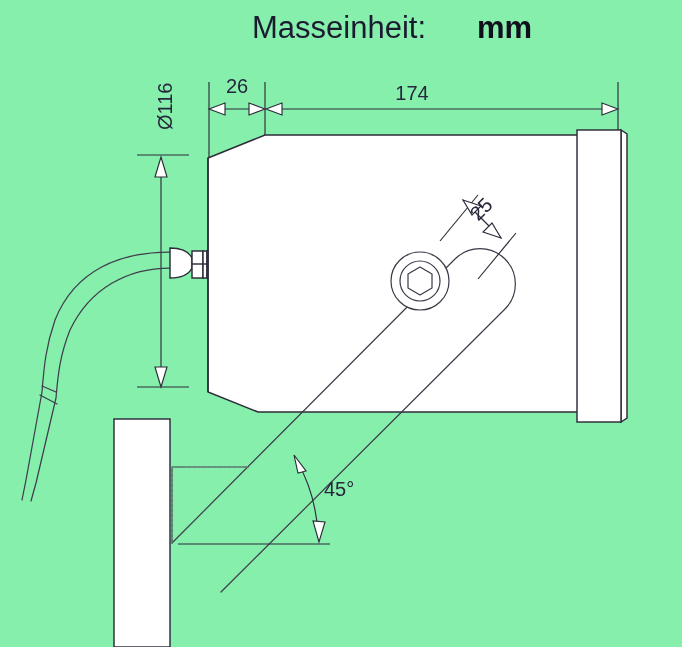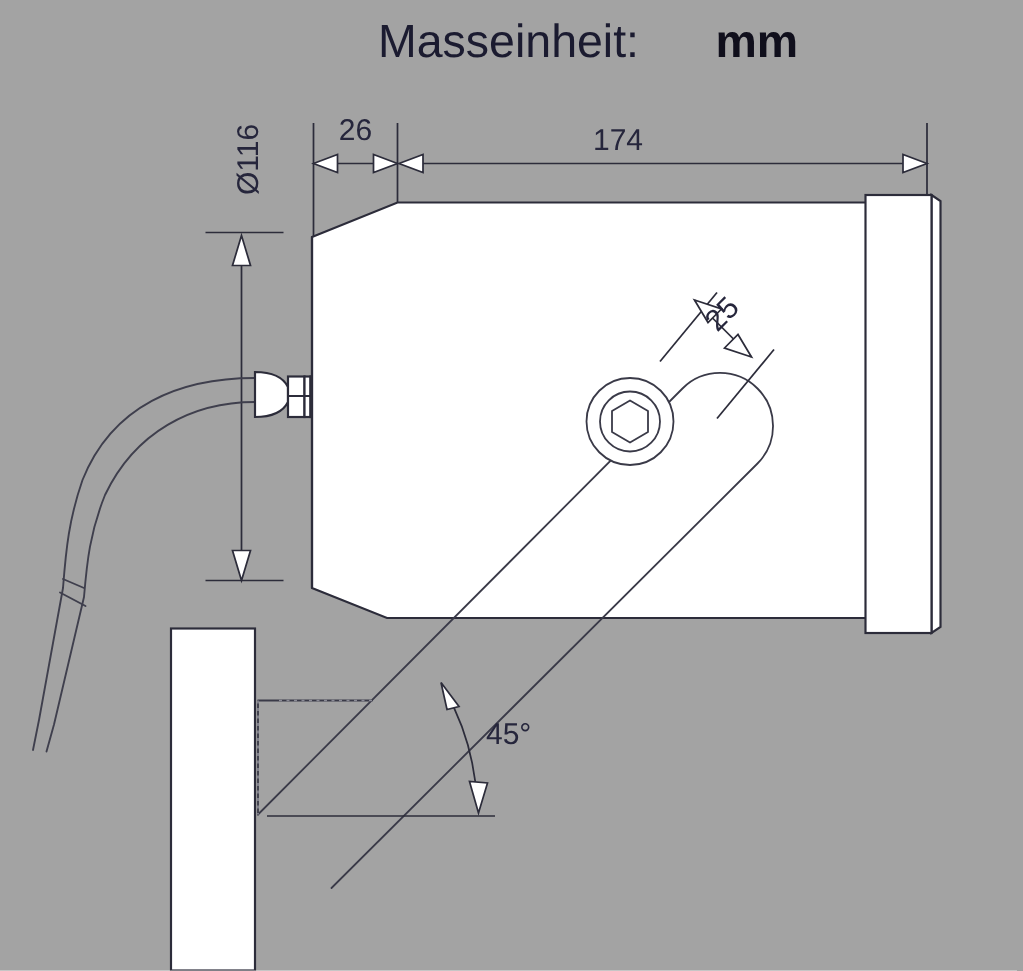--- a/index.html
+++ b/index.html
@@ -13,21 +13,21 @@
     height: 647px;
     font-family: "Liberation Sans", sans-serif;
     color: #1a1a2e;
     overflow: hidden;
     position: relative;
   }
   #drawing-root {
     position: relative;
     width: 682px;
     height: 647px;
-    background: #a3a3a3;
+    background: #86efac;
   }
   #tech-svg {
     position: absolute;
     left: 0;
     top: 0;
     width: 682px;
     height: 647px;
     display: block;
   }
   .title-text {

